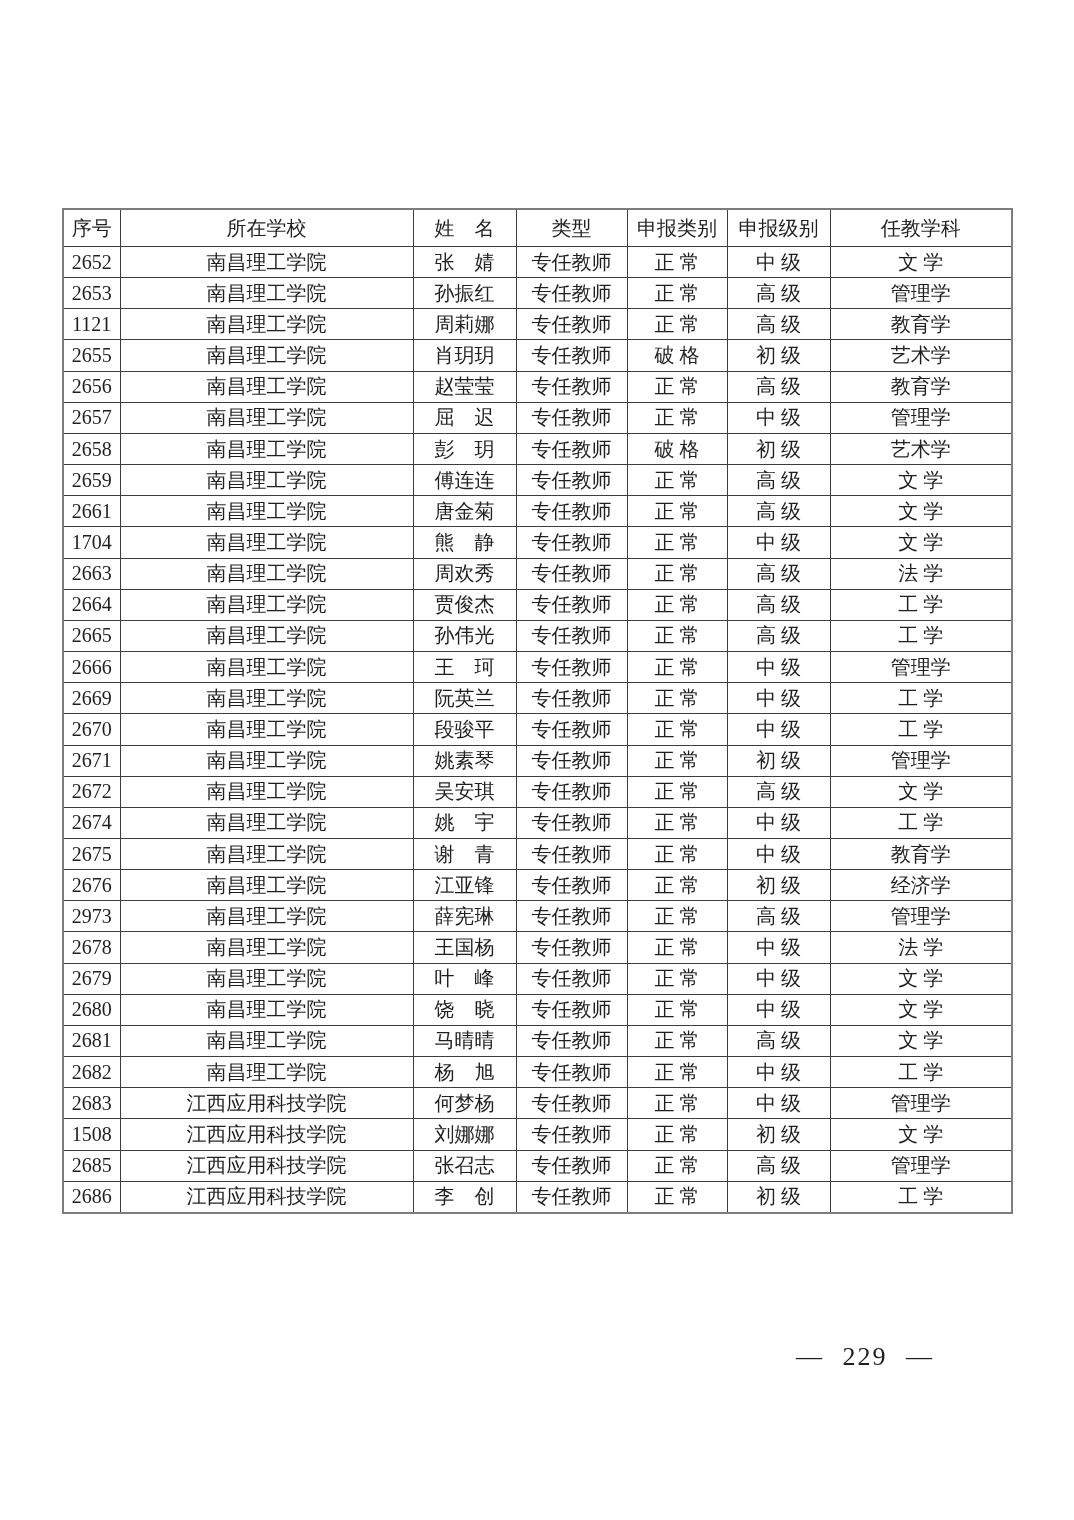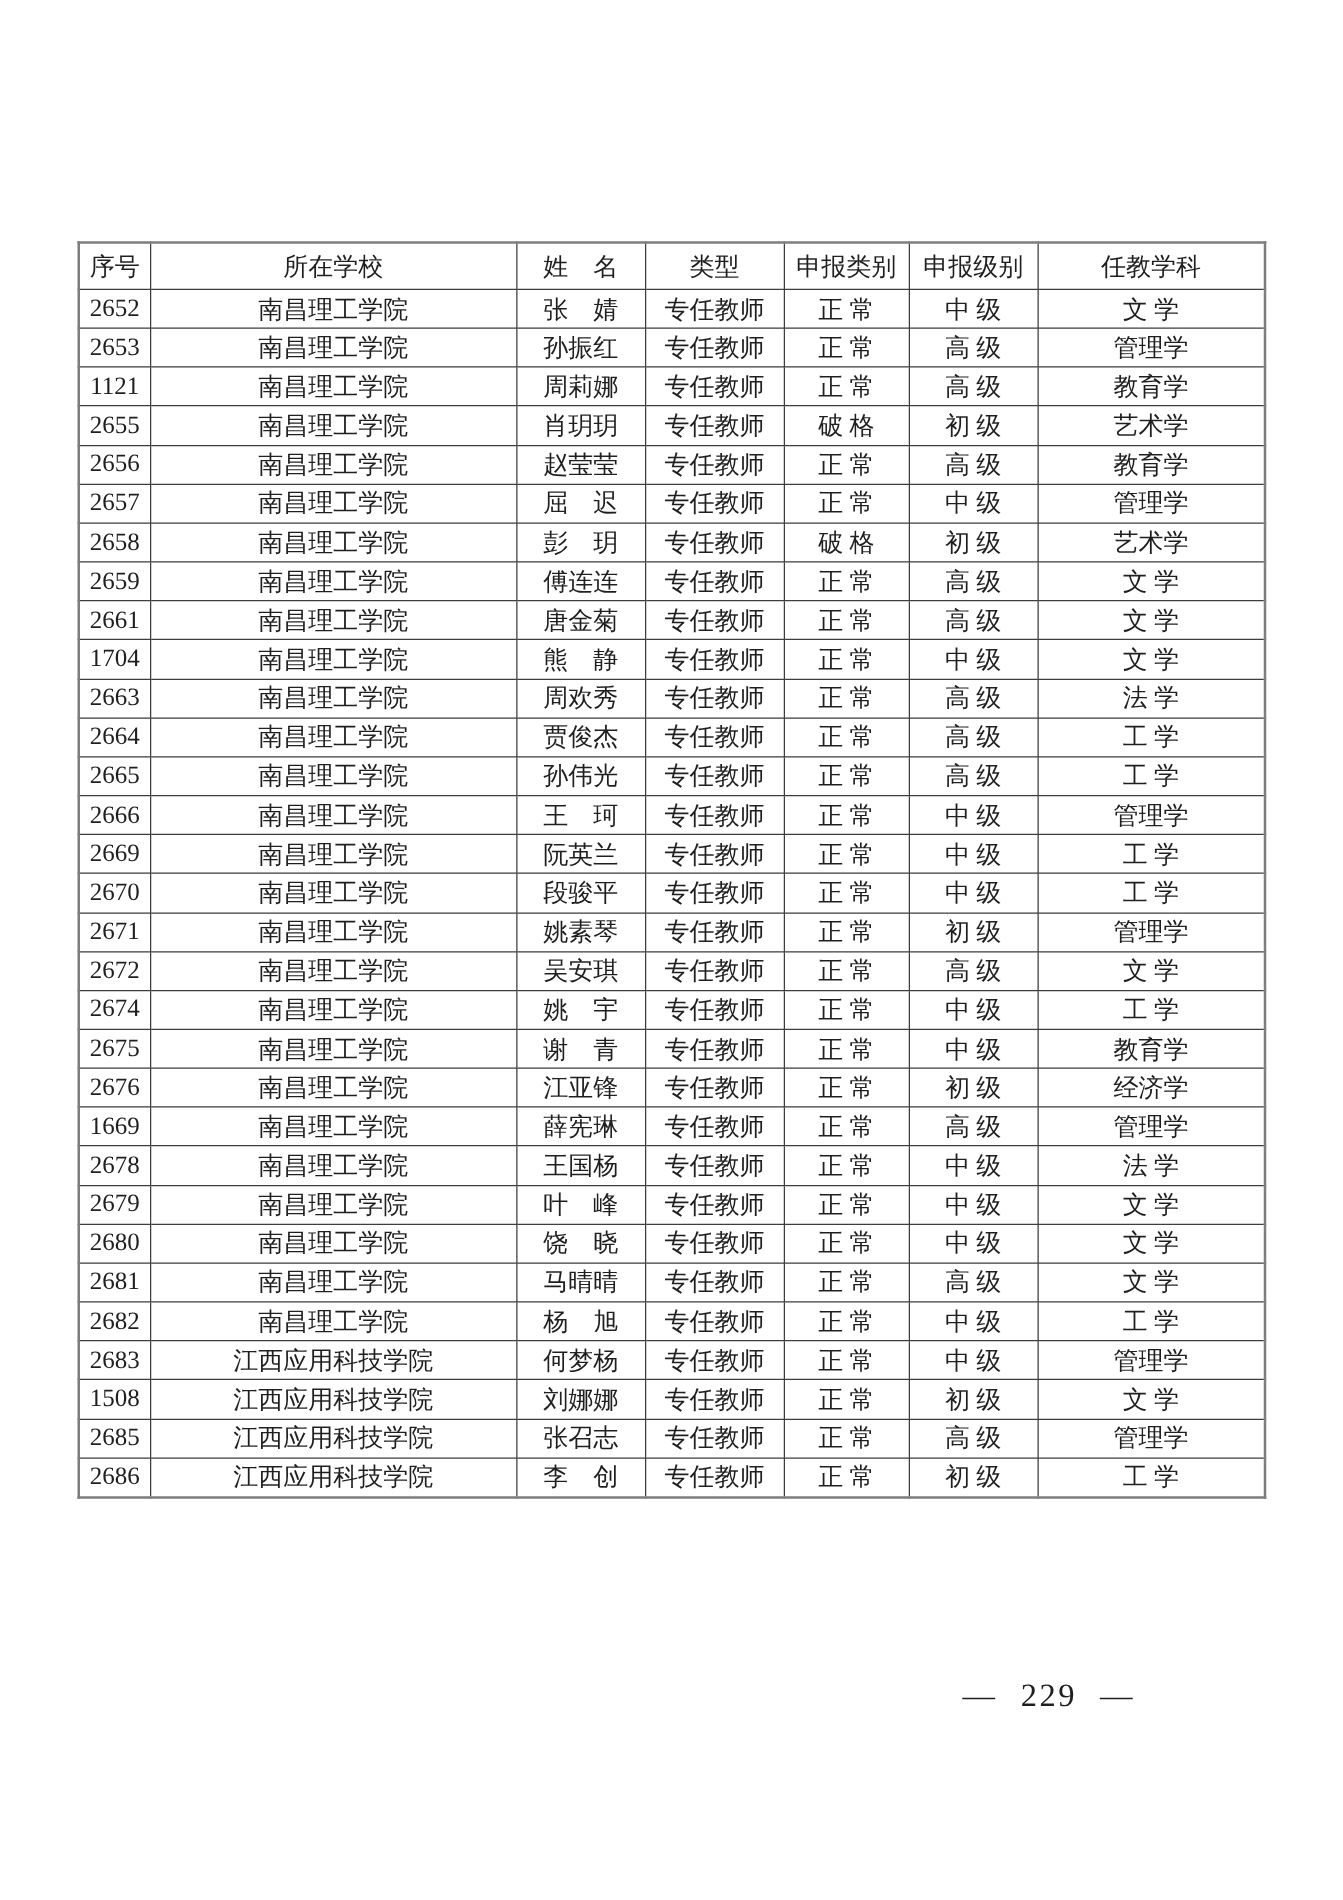--- a/index.html
+++ b/index.html
@@ -16,21 +16,21 @@
     color: #1f1f1f;
   }
   .sheet {
     position: absolute;
     inset: 0;
     background: #ffffff;
   }
   table.roster {
     position: absolute;
     left: 62px;
-    top: 193px;
+    top: 208px;
     width: 949px;
     height: 1006px;
     border-collapse: collapse;
     table-layout: fixed;
     border: 2px solid #7d7d7d;
   }
   table.roster th,
   table.roster td {
     border: 1px solid #3d3d3d;
     text-align: center;
@@ -44,20 +44,21 @@
   }
   table.roster thead th {
     height: 36px;
     font-size: 20px;
   }
   .page-number {
     position: absolute;
     top: 1342px;
     left: 770px;
     width: 190px;
+    text-align: center;
     font-size: 26px;
     letter-spacing: 2px;
     word-spacing: 10px;
     color: #1f1f1f;
   }
 </style>
 </head>
 <body>
 
 <div class="sheet">
@@ -267,21 +268,21 @@
         <tr>
           <td>2676</td>
           <td>南昌理工学院</td>
           <td>江亚锋</td>
           <td>专任教师</td>
           <td>正 常</td>
           <td>初 级</td>
           <td>经济学</td>
         </tr>
         <tr>
-          <td>1669</td>
+          <td>2973</td>
           <td>南昌理工学院</td>
           <td>薛宪琳</td>
           <td>专任教师</td>
           <td>正 常</td>
           <td>高 级</td>
           <td>管理学</td>
         </tr>
         <tr>
           <td>2678</td>
           <td>南昌理工学院</td>

